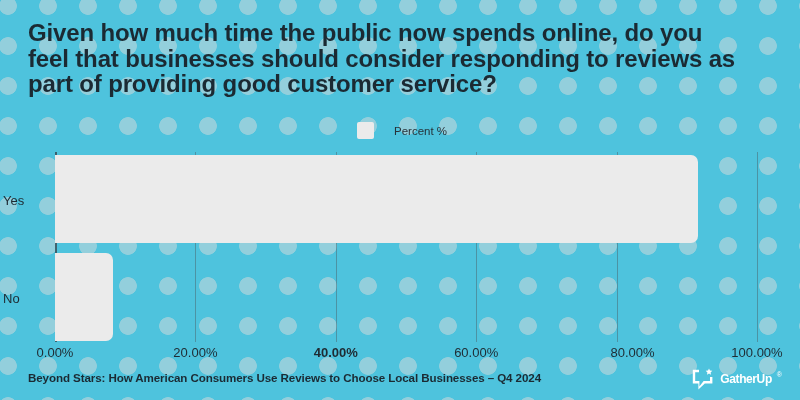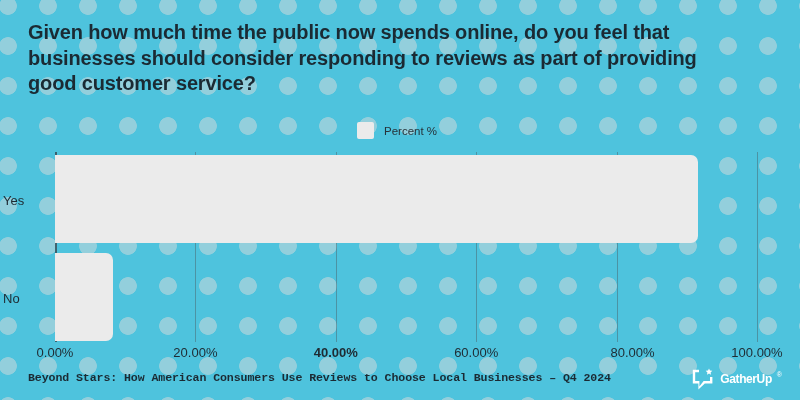--- a/index.html
+++ b/index.html
@@ -26,36 +26,36 @@
 
   
   #title-block {
     position: absolute;
     left: 28px;
     top: 20px;
     width: 720px;
   }
   #chart-title {
     margin: 0;
-    font-size: 20px;
+    font-size: 24px;
     line-height: 25.5px;
     font-weight: bold;
     color: #1b2a33;
     letter-spacing: -0.15px;
     font-family: "Liberation Sans", sans-serif;
   }
 
   
   #legend {
     position: absolute;
     left: 357px;
     top: 122px;
     display: flex;
     align-items: center;
-    gap: 10px;
+    gap: 20px;
   }
   #legend-swatch {
     width: 17px;
     height: 17px;
     background: #ebebeb;
     border-radius: 2px;
   }
   #legend-label {
     font-size: 11.5px;
     color: #273239;
@@ -148,21 +148,21 @@
 
   
   #footer-caption {
     position: absolute;
     left: 28px;
     top: 371px;
     font-size: 11.6px;
     font-weight: bold;
     color: #1b2a33;
     letter-spacing: -0.1px;
-    font-family: Liberation Mono, monospace;
+    font-family: Liberation Sans, sans-serif;
   }
   #brand-logo {
     position: absolute;
     right: 18px;
     top: 368px;
     display: flex;
     align-items: center;
     gap: 5px;
   }
   #brand-icon { display: block; }

